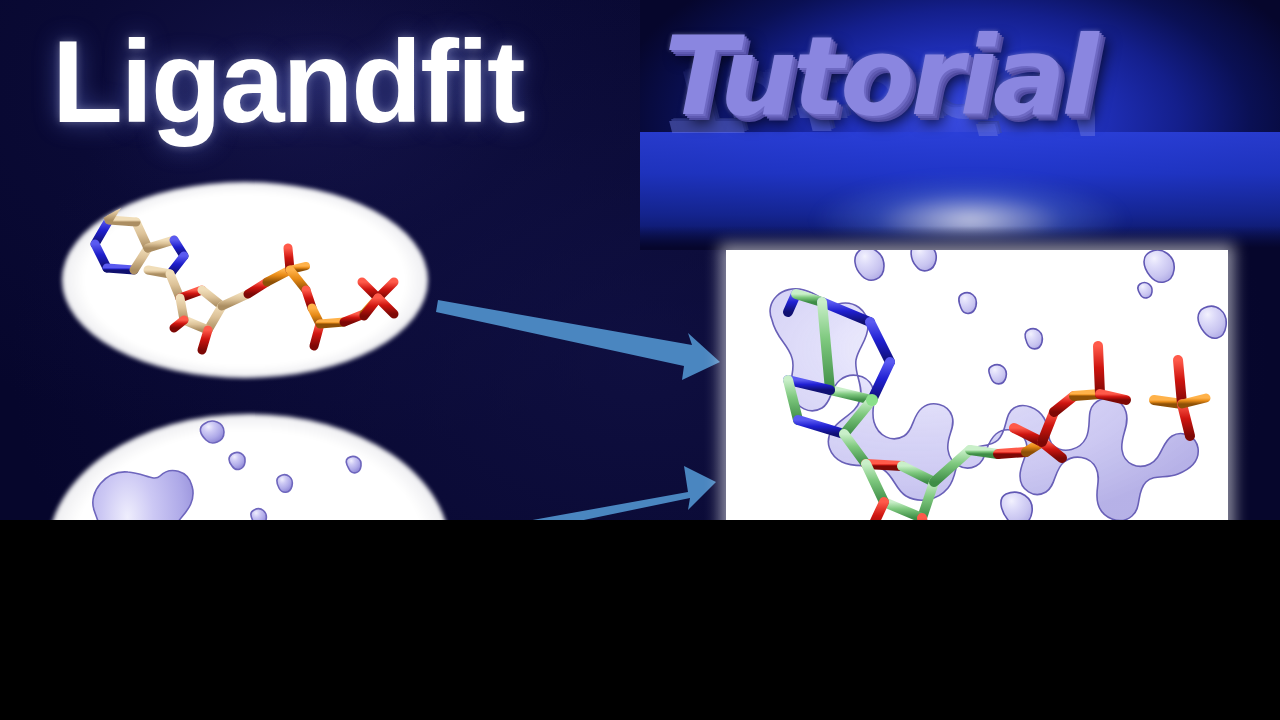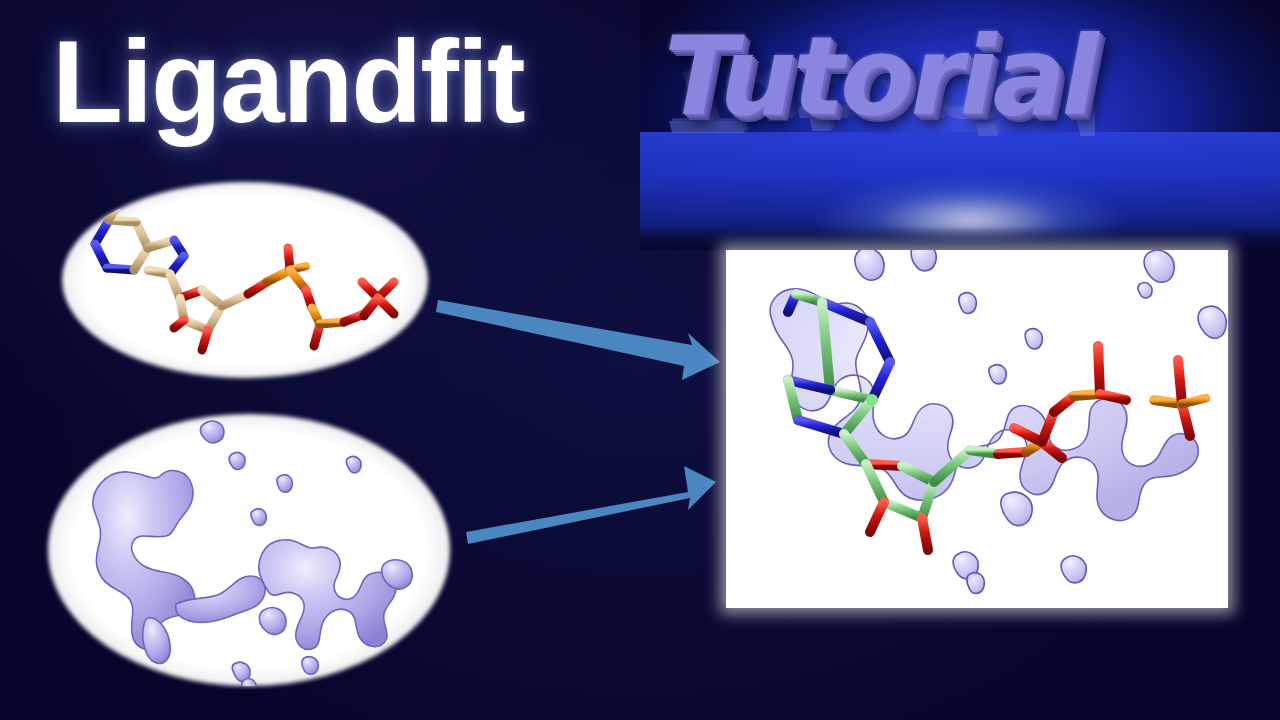--- a/index.html
+++ b/index.html
@@ -1,17 +1,17 @@
 <!DOCTYPE html>
 <html><head>
 <meta charset="utf-8">
 <style>
   html,body{margin:0;padding:0;background:#000;}
   #stage{
-    position:relative;width:1280px;height:720px;overflow:hidden;
+    position:relative;width:1280px;height:520px;overflow:hidden;
     background:
       radial-gradient(ellipse 520px 360px at 300px 90px, #141347 0%, #0a0a35 45%, #06062c 100%),
       #06062c;
     font-family:"Liberation Sans", sans-serif;
   }
   
   #bg-vignette{
     position:absolute;inset:0;
     background:
       radial-gradient(ellipse 900px 620px at 640px 360px, rgba(22,22,80,.55) 0%, rgba(8,8,44,0) 70%);

